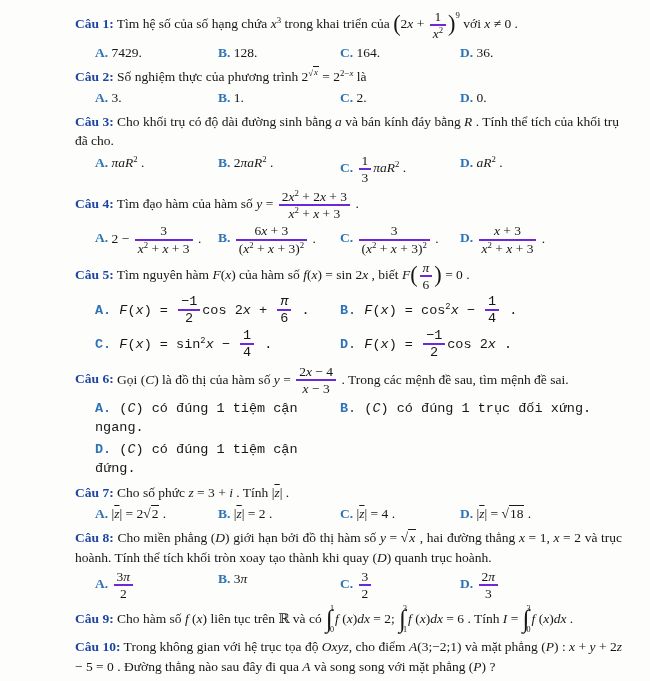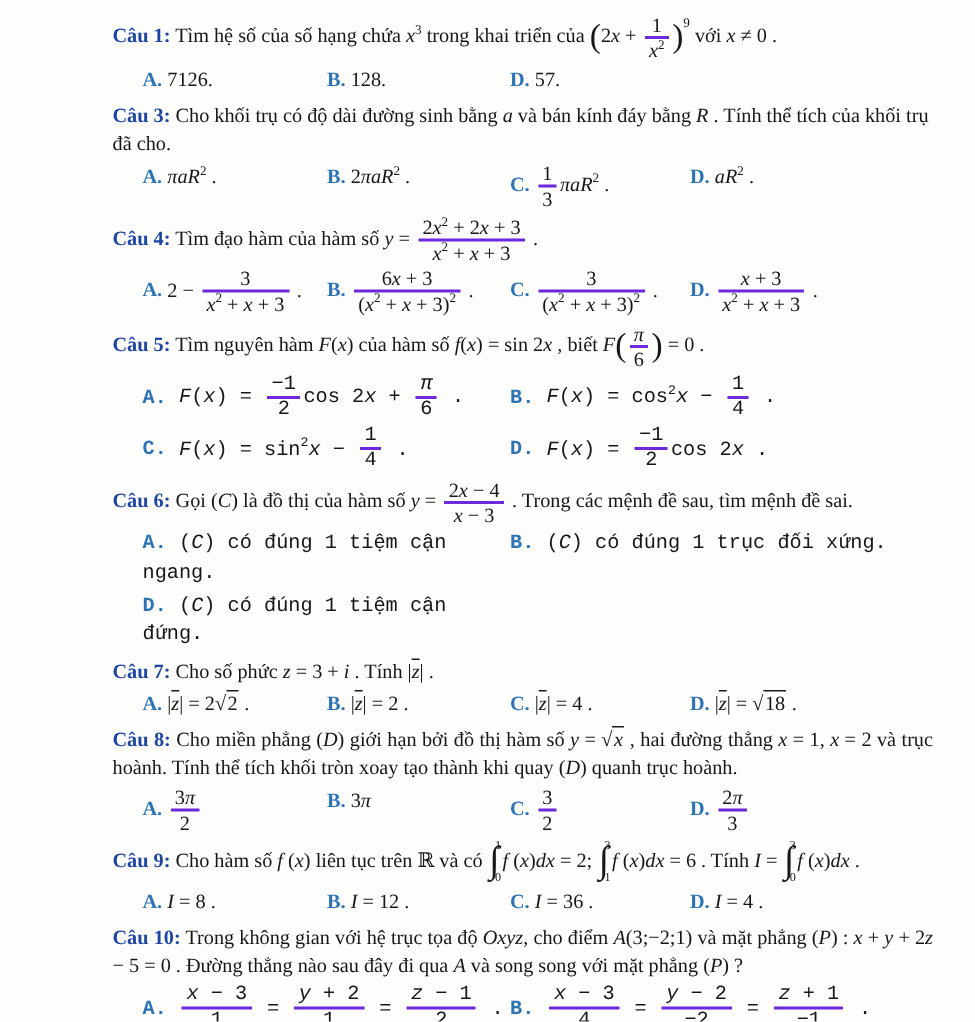--- a/index.html
+++ b/index.html
@@ -37,27 +37,35 @@
   i{font-style:italic;}
 </style>
 </head>
 <body>
 
 <div class="page">
 
   <section class="q">
     <p class="qtext"><b class="qlabel">Câu 1:</b> <span>Tìm hệ số của số hạng chứa <i>x</i><sup>3</sup> trong khai triển của <span class="bp">(</span>2<i>x</i> + <span class="frac"><span class="num">1</span><span class="den"><i>x</i><sup>2</sup></span></span><span class="bp">)</span><sup class="hi">9</sup> với <i>x</i> ≠ 0 .</span></p>
     <div class="opts cols4">
-      <div class="opt"><b class="letter">A.</b> <span>7126.</span></div>
+      <div class="opt"><b class="letter">A.</b> <span>7429.</span></div>
       <div class="opt"><b class="letter">B.</b> <span>128.</span></div>
-      <div class="opt"><b class="letter">D.</b> <span>57.</span></div>
+      <div class="opt"><b class="letter">C.</b> <span>164.</span></div>
+      <div class="opt"><b class="letter">D.</b> <span>36.</span></div>
     </div>
   </section>
 
   <section class="q">
+    <p class="qtext"><b class="qlabel">Câu 2:</b> <span>Số nghiệm thực của phương trình 2<sup><span class="sqrt">√<span class="rad"><i>x</i></span></span></sup> = 2<sup>2−<i>x</i></sup> là</span></p>
+    <div class="opts cols4">
+      <div class="opt"><b class="letter">A.</b> <span>3.</span></div>
+      <div class="opt"><b class="letter">B.</b> <span>1.</span></div>
+      <div class="opt"><b class="letter">C.</b> <span>2.</span></div>
+      <div class="opt"><b class="letter">D.</b> <span>0.</span></div>
+    </div>
   </section>
 
   <section class="q">
     <p class="qtext"><b class="qlabel">Câu 3:</b> <span>Cho khối trụ có độ dài đường sinh bằng <i>a</i> và bán kính đáy bằng <i>R</i> . Tính thể tích của khối trụ đã cho.</span></p>
     <div class="opts cols4">
       <div class="opt"><b class="letter">A.</b> <span><i>πaR</i><sup>2</sup> .</span></div>
       <div class="opt"><b class="letter">B.</b> <span>2<i>πaR</i><sup>2</sup> .</span></div>
       <div class="opt"><b class="letter">C.</b> <span><span class="frac"><span class="num">1</span><span class="den">3</span></span><i>πaR</i><sup>2</sup> .</span></div>
       <div class="opt"><b class="letter">D.</b> <span><i>aR</i><sup>2</sup> .</span></div>
     </div>
@@ -107,26 +115,20 @@
     <div class="opts cols4">
       <div class="opt"><b class="letter">A.</b> <span><span class="frac"><span class="num">3<i>π</i></span><span class="den">2</span></span></span></div>
       <div class="opt"><b class="letter">B.</b> <span>3<i>π</i></span></div>
       <div class="opt"><b class="letter">C.</b> <span><span class="frac"><span class="num">3</span><span class="den">2</span></span></span></div>
       <div class="opt"><b class="letter">D.</b> <span><span class="frac"><span class="num">2<i>π</i></span><span class="den">3</span></span></span></div>
     </div>
   </section>
 
   <section class="q">
     <p class="qtext"><b class="qlabel">Câu 9:</b> <span>Cho hàm số <i>f</i> (<i>x</i>) liên tục trên ℝ và có <span class="int"><span class="isign">∫</span><span class="ilim"><span class="iu">1</span><span class="il">0</span></span></span><i>f</i> (<i>x</i>)<i>dx</i> = 2; <span class="int"><span class="isign">∫</span><span class="ilim"><span class="iu">3</span><span class="il">1</span></span></span><i>f</i> (<i>x</i>)<i>dx</i> = 6 . Tính <i>I</i> = <span class="int"><span class="isign">∫</span><span class="ilim"><span class="iu">3</span><span class="il">0</span></span></span><i>f</i> (<i>x</i>)<i>dx</i> .</span></p>
-    <div class="opts cols4">
-      <div class="opt"><b class="letter">A.</b> <span><i>I</i> = 8 .</span></div>
-      <div class="opt"><b class="letter">B.</b> <span><i>I</i> = 12 .</span></div>
-      <div class="opt"><b class="letter">C.</b> <span><i>I</i> = 36 .</span></div>
-      <div class="opt"><b class="letter">D.</b> <span><i>I</i> = 4 .</span></div>
-    </div>
   </section>
 
   <section class="q">
     <p class="qtext just"><b class="qlabel">Câu 10:</b> <span>Trong không gian với hệ trục tọa độ <i>Oxyz</i>, cho điểm <i>A</i>(3;−2;1) và mặt phẳng (<i>P</i>) : <i>x</i> + <i>y</i> + 2<i>z</i> − 5 = 0 . Đường thẳng nào sau đây đi qua <i>A</i> và song song với mặt phẳng (<i>P</i>) ?</span></p>
     <div class="opts cols2">
       <div class="opt"><b class="letter">A.</b> <span><span class="frac"><span class="num"><i>x</i> − 3</span><span class="den">1</span></span> = <span class="frac"><span class="num"><i>y</i> + 2</span><span class="den">1</span></span> = <span class="frac"><span class="num"><i>z</i> − 1</span><span class="den">2</span></span> .</span></div>
       <div class="opt"><b class="letter">B.</b> <span><span class="frac"><span class="num"><i>x</i> − 3</span><span class="den">4</span></span> = <span class="frac"><span class="num"><i>y</i> − 2</span><span class="den">−2</span></span> = <span class="frac"><span class="num"><i>z</i> + 1</span><span class="den">−1</span></span> .</span></div>
 
     </div>
   </section>

